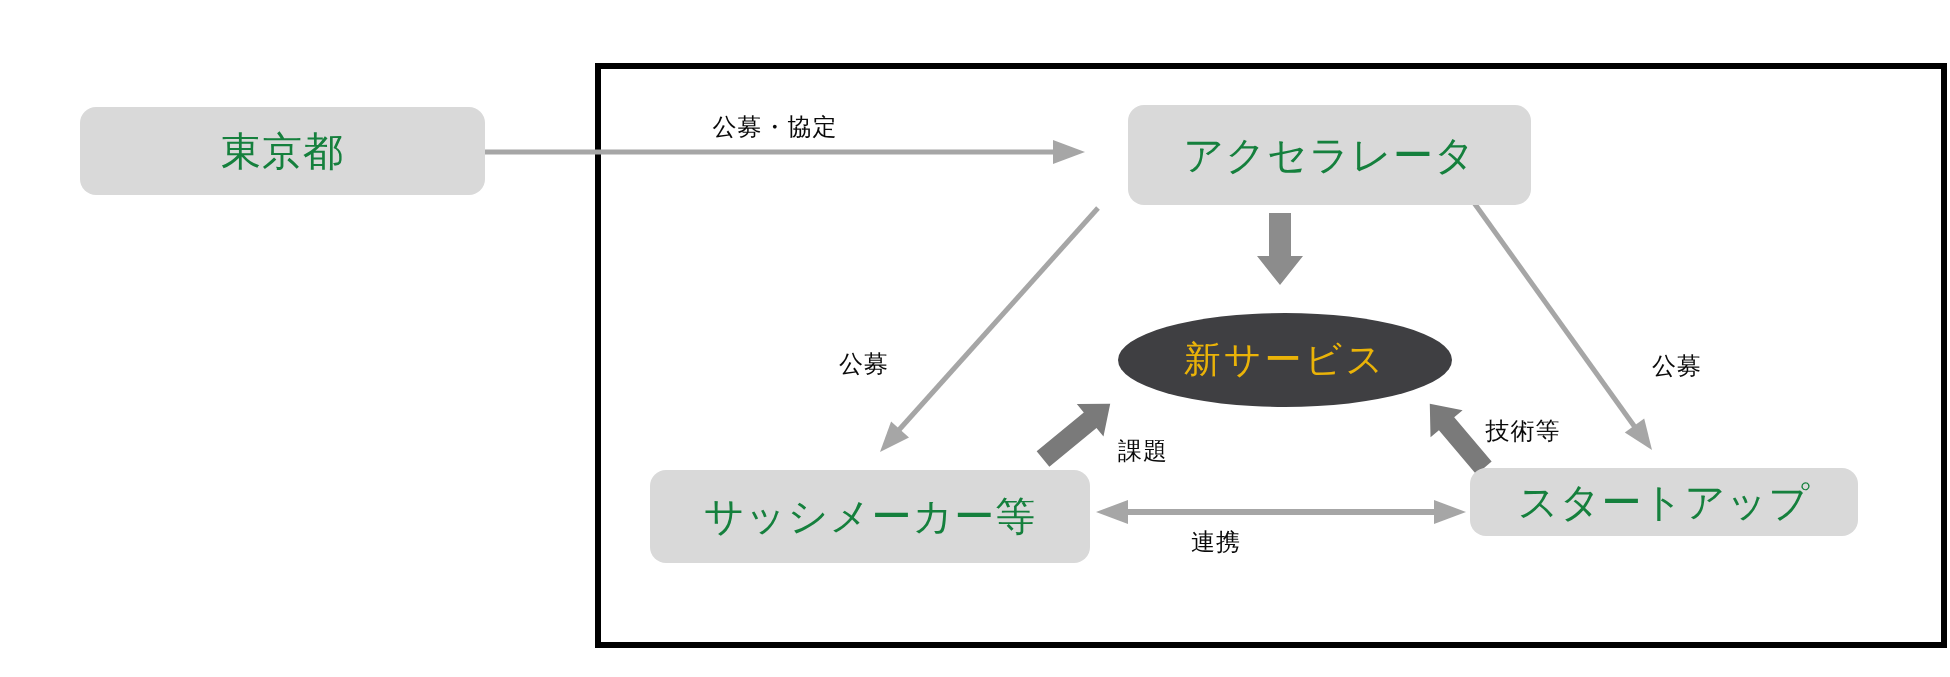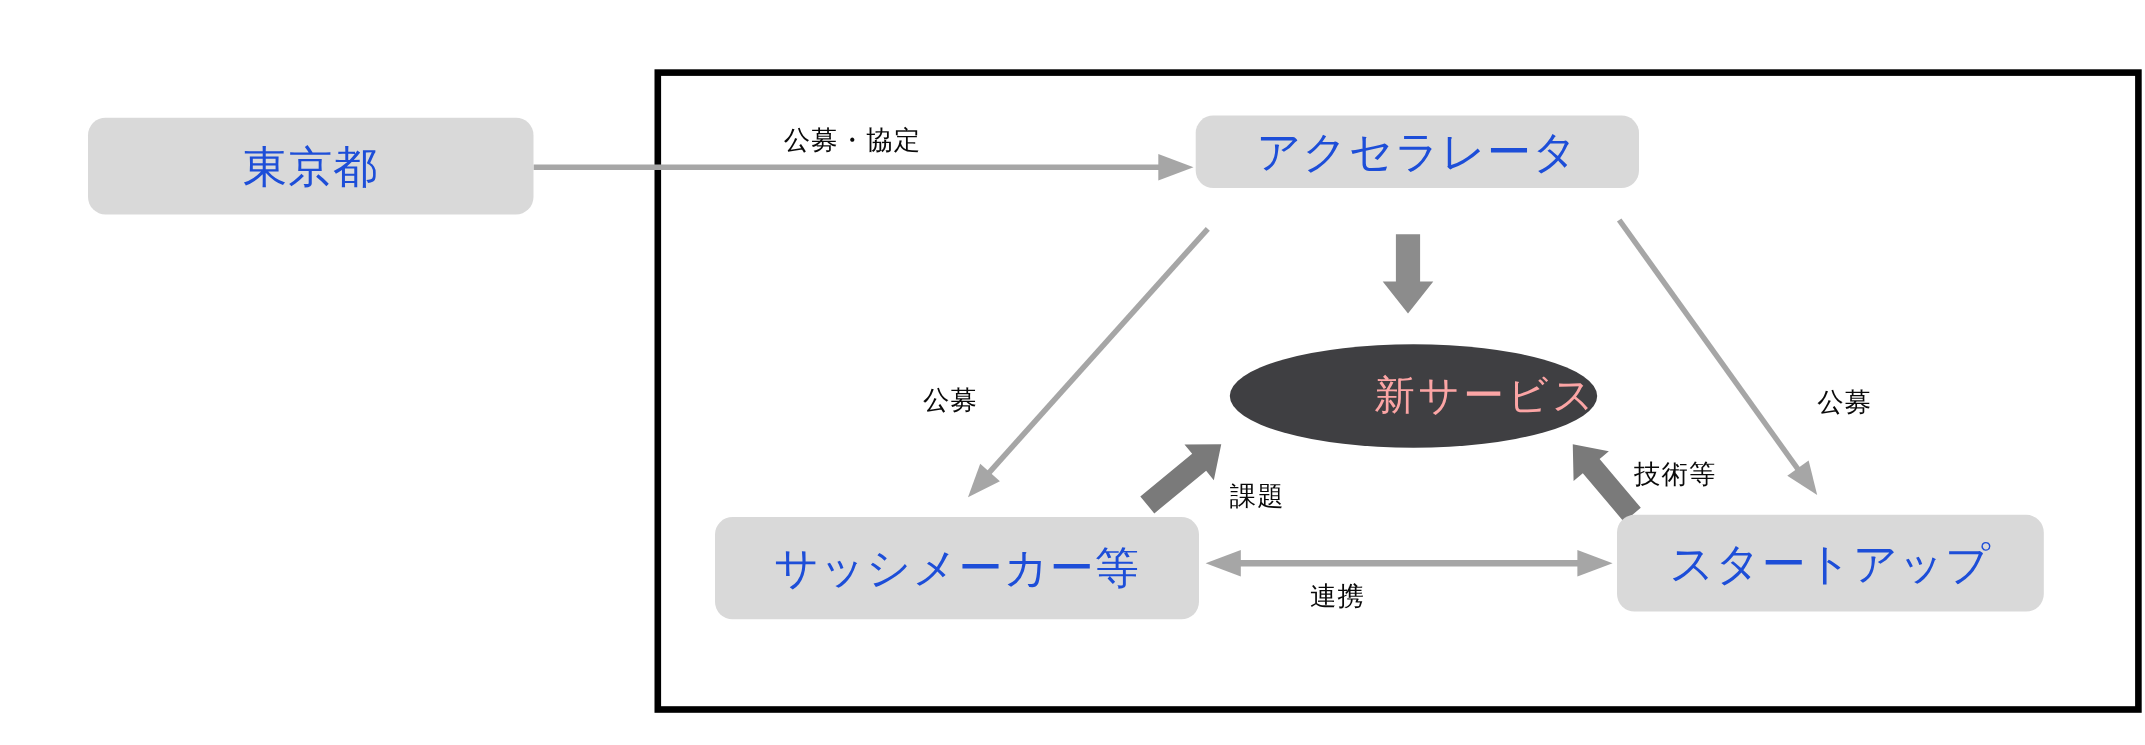--- a/index.html
+++ b/index.html
@@ -15,36 +15,36 @@
     left:595px;top:63px;width:1352px;height:585px;
     border:6px solid #000000;
     box-sizing:border-box;
     background:transparent;
   }
   .node{
     position:absolute;
     background:#d9d9d9;
     border-radius:16px;
     display:flex;align-items:center;justify-content:center;
-    color:#1d4ed8;
+    color:#15803d;
     font-size:40px;
     letter-spacing:1px;
     white-space:nowrap;
   }
   .node-tokyo{left:80px;top:107px;width:405px;height:88px;}
-  .node-accelerator{left:1087px;top:105px;width:403px;height:66px;}
+  .node-accelerator{left:1128px;top:105px;width:403px;height:100px;}
   .node-sash{left:650px;top:470px;width:440px;height:93px;align-items:center;}
-  .node-startup{left:1470px;top:468px;width:388px;height:88px;}
+  .node-startup{left:1470px;top:468px;width:388px;height:68px;}
   .node-ellipse{
     position:absolute;
     left:1118px;top:313px;width:334px;height:94px;
     background:#3f3f42;
     border-radius:50%;
-    display:flex;align-items:center;justify-content:flex-end;
-    color:#fca5a5;
+    display:flex;align-items:center;justify-content:center;
+    color:#eab308;
     font-size:37px;
     letter-spacing:3px;
     white-space:nowrap;
   }
   .edge-label{
     position:absolute;
     transform:translate(-50%,-50%);
     color:#0a0a0a;
     font-size:24px;
     white-space:nowrap;

